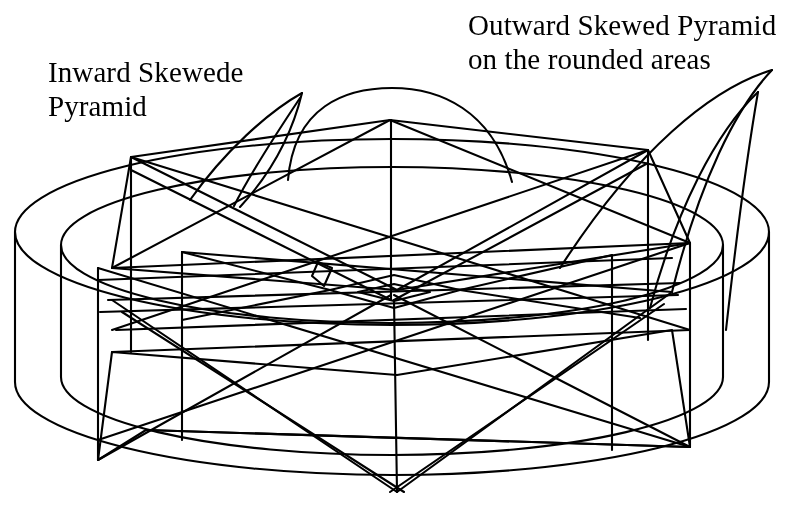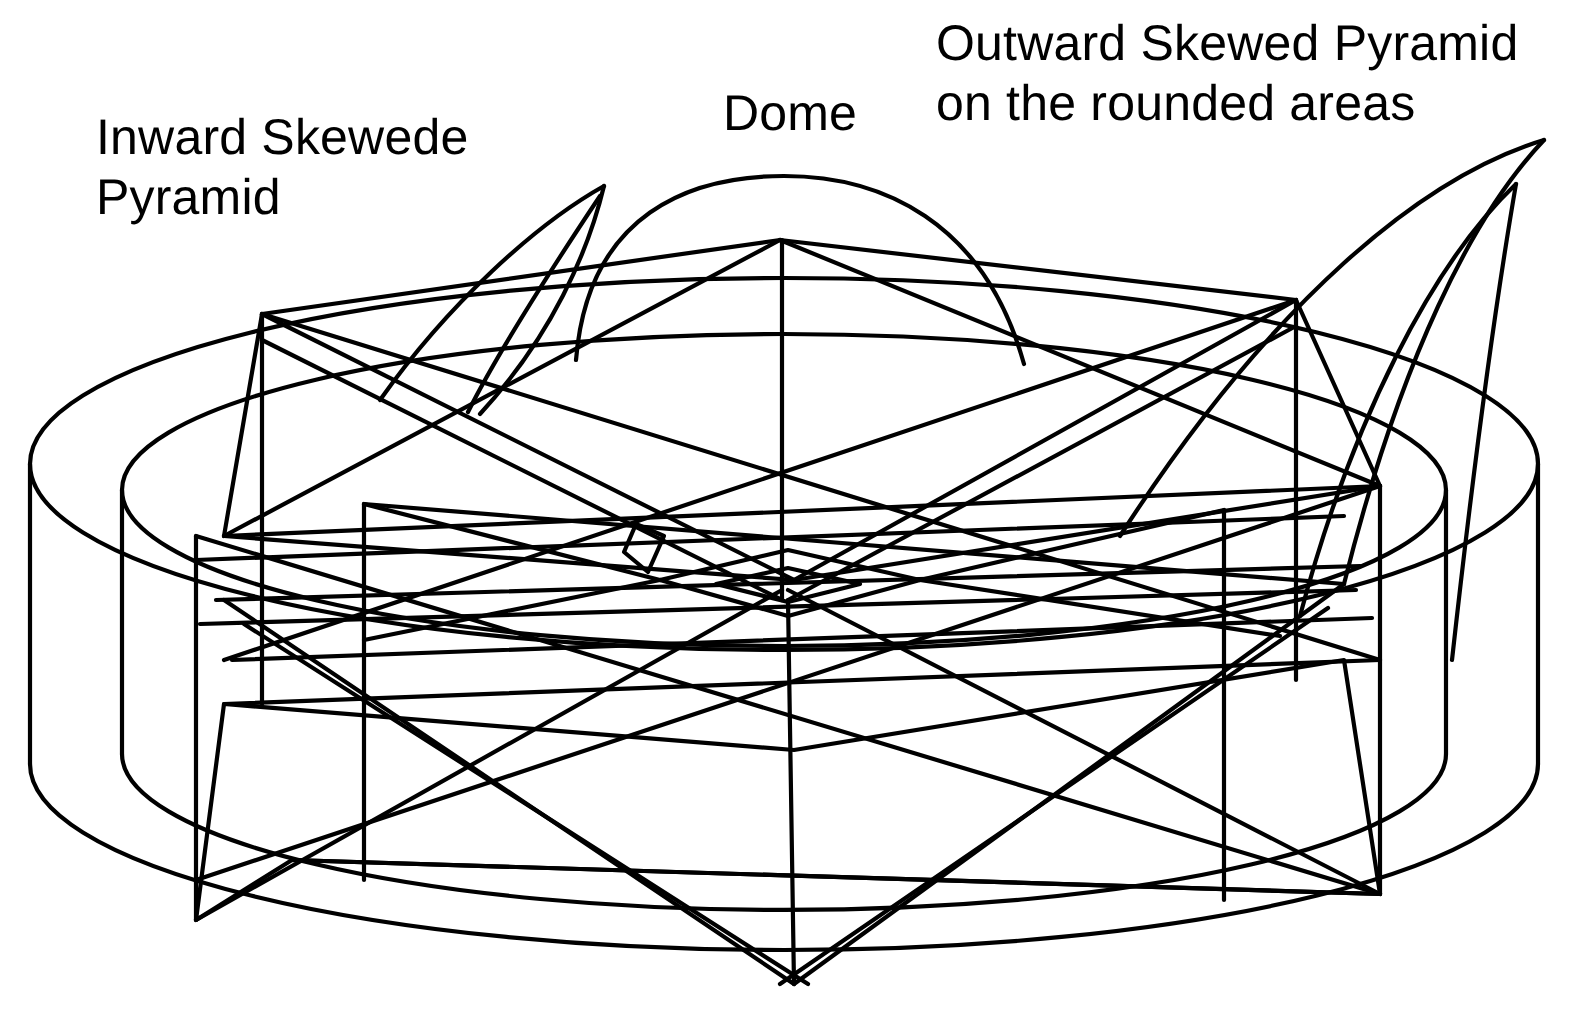--- a/index.html
+++ b/index.html
@@ -21,22 +21,22 @@
     position: absolute;
     left: 0;
     top: 0;
     width: 796px;
     height: 508px;
     display: block;
   }
   .label {
     position: absolute;
     color: #000000;
-    font-family: Liberation Sans, sans-serif;
-    font-size: 25px;
+    font-family: Liberation Serif, serif;
+    font-size: 29px;
     line-height: 1.18;
     white-space: pre;
     letter-spacing: 0.1px;
   }
   #label-inward {
     left: 48px;
     top: 55px;
     text-align: left;
     width: 220px;
   }
@@ -161,18 +161,17 @@
         <path d="M 758 92 C 716 132 676 210 650 308"></path>
         <path d="M 758 92 C 748 150 736 240 726 330"></path>
       </g>
 
     </g>
   </svg>
 
   <div class="label" id="label-inward">Inward Skewede
 Pyramid</div>
 
-  <div class="label" id="label-dome">Dome</div>
 
   <div class="label" id="label-outward">Outward Skewed Pyramid
 on the rounded areas</div>
 
 </div>
 
 </body></html>

